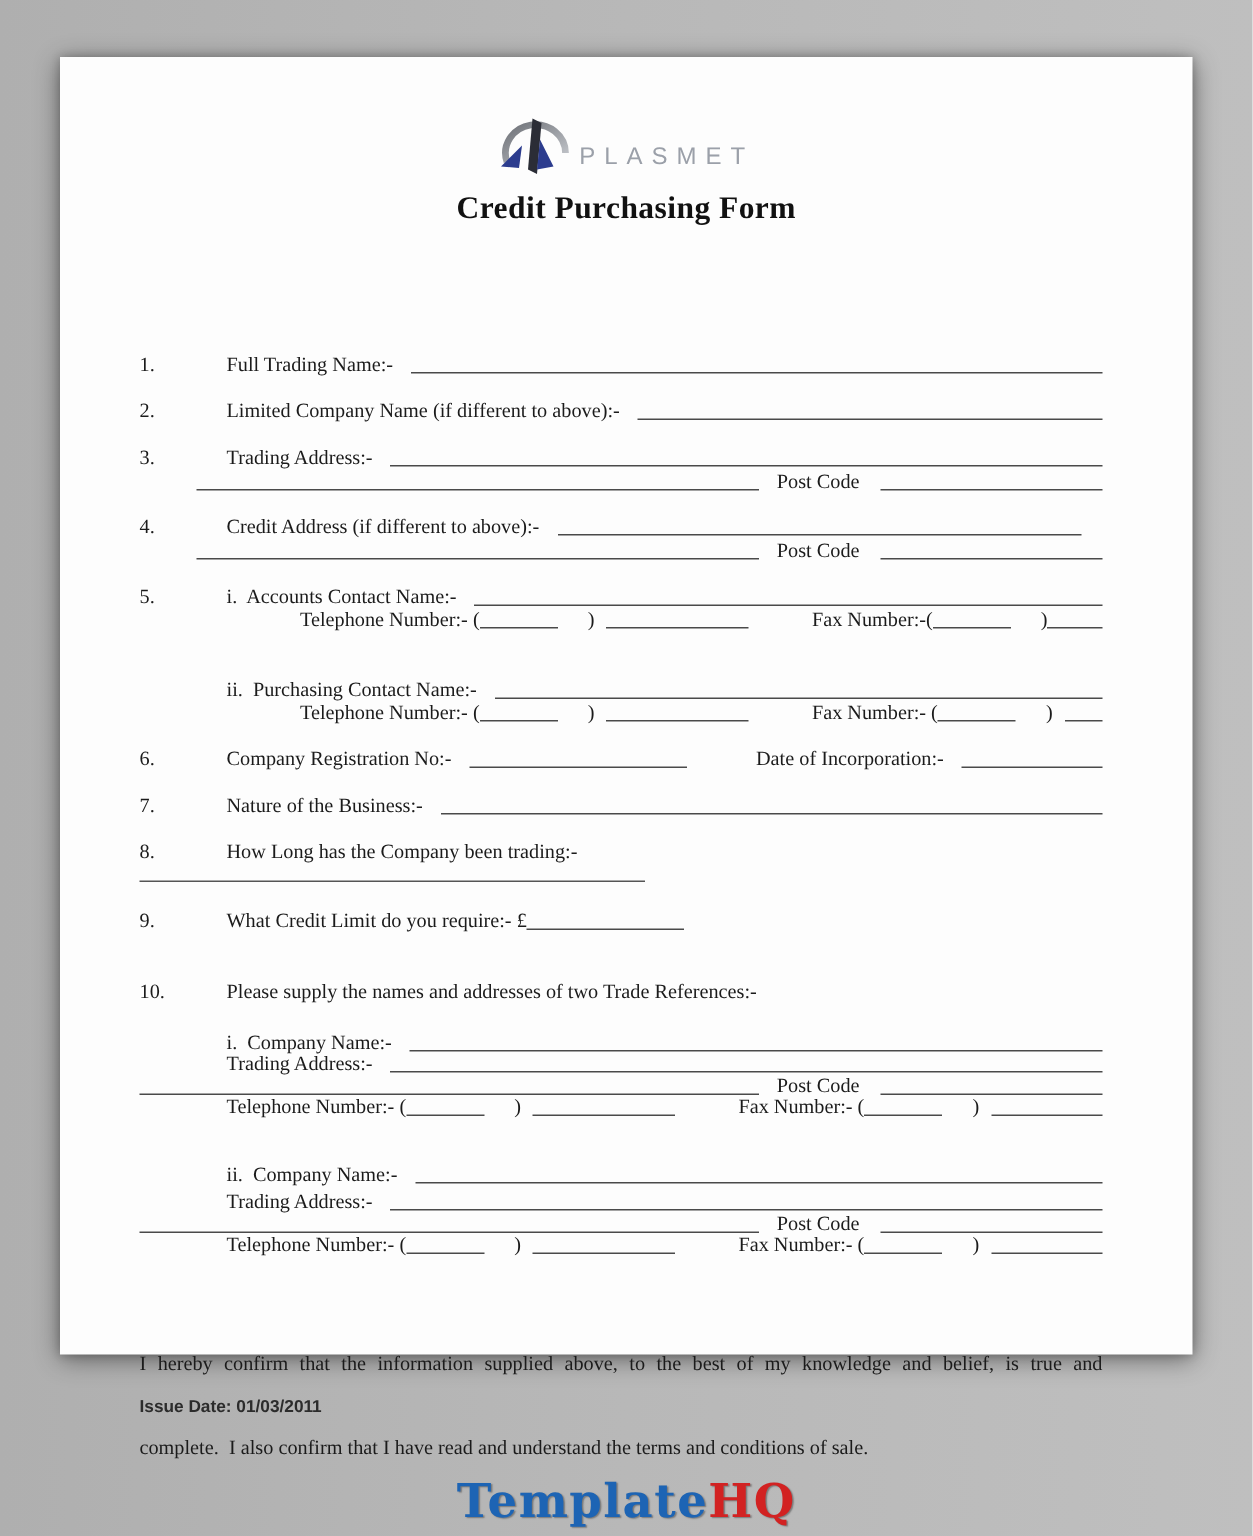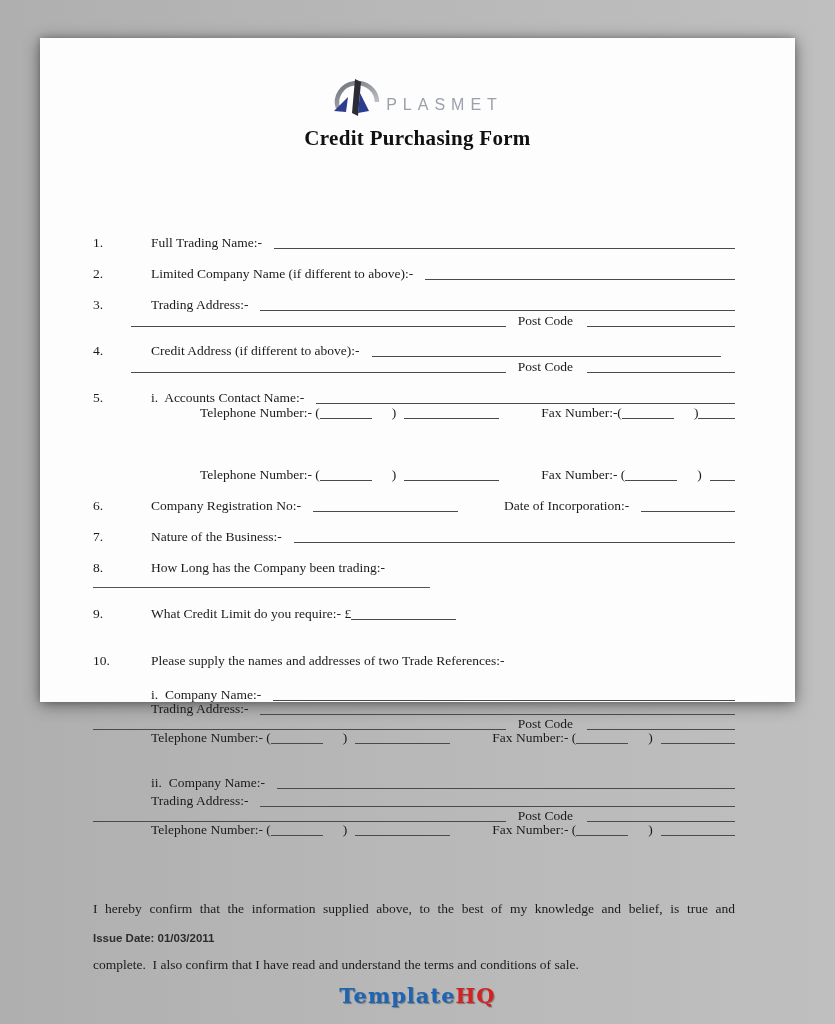--- a/index.html
+++ b/index.html
@@ -3,21 +3,21 @@
 <meta charset="utf-8">
 <style>
   html,body{margin:0;padding:0;}
   body{
     width:835px;height:1024px;overflow:hidden;position:relative;
     background:linear-gradient(90deg,#afafaf 0%,#b8b8b8 50%,#bfbfbf 100%);
     font-family:"Liberation Serif","DejaVu Serif",serif;
     color:#1b1b1b;
   }
   .page{
-    position:absolute;left:40px;top:38px;width:755px;height:664px;
+    position:absolute;left:40px;top:38px;width:755px;height:865px;
     background:#fdfdfd;
     box-shadow:0 3px 16px rgba(0,0,0,.45),0 0 6px rgba(0,0,0,.22);
   }
   .logo{
     position:absolute;top:36px;left:0;width:100%;height:48px;
     display:flex;align-items:center;justify-content:center;
   }
   .logo svg{display:block;margin-right:6px;}
   .brand-text{
     font-family:"Liberation Sans","DejaVu Sans",sans-serif;
@@ -56,21 +56,21 @@
   }
   .decl .l1{text-align:justify;text-align-last:justify;}
   .issue{
     position:absolute;left:53px;top:894px;
     font-family:"Liberation Sans","DejaVu Sans",sans-serif;
     font-size:11.5px;font-weight:600;color:#2c2c2c;
   }
   .watermark{
     position:absolute;left:0;top:983px;width:100%;text-align:center;
     font-family:"DejaVu Serif","Liberation Serif",serif;
-    font-size:21px;font-weight:bold;letter-spacing:1px;
+    font-size:31px;font-weight:bold;letter-spacing:1px;
     text-shadow:1px 1px 1px rgba(0,0,0,.35);
   }
 </style>
 </head>
 <body>
 
 <div class="page">
 
   <div class="logo">
     <span>
@@ -136,20 +136,24 @@
     <span class="seg p1"></span>
     <span class="lbl tight">)</span>
     <span class="seg p2"></span>
     <span class="sp"></span>
     <span class="lbl tight">Fax Number:-(</span>
     <span class="seg p1"></span>
     <span class="lbl tight">)</span>
     <span class="fill"></span>
   </div>
 
+  <div class="row ind38" style="top:413px">
+    <span class="lbl">ii.  Purchasing Contact Name:-</span>
+    <span class="fill"></span>
+  </div>
   <div class="row ind87" style="top:428px">
     <span class="lbl tight">Telephone Number:- (</span>
     <span class="seg p1"></span>
     <span class="lbl tight">)</span>
     <span class="seg p2"></span>
     <span class="sp"></span>
     <span class="lbl tight">Fax Number:- (</span>
     <span class="seg p1"></span>
     <span class="lbl tight">)</span>
     <span class="fill ml8"></span>

